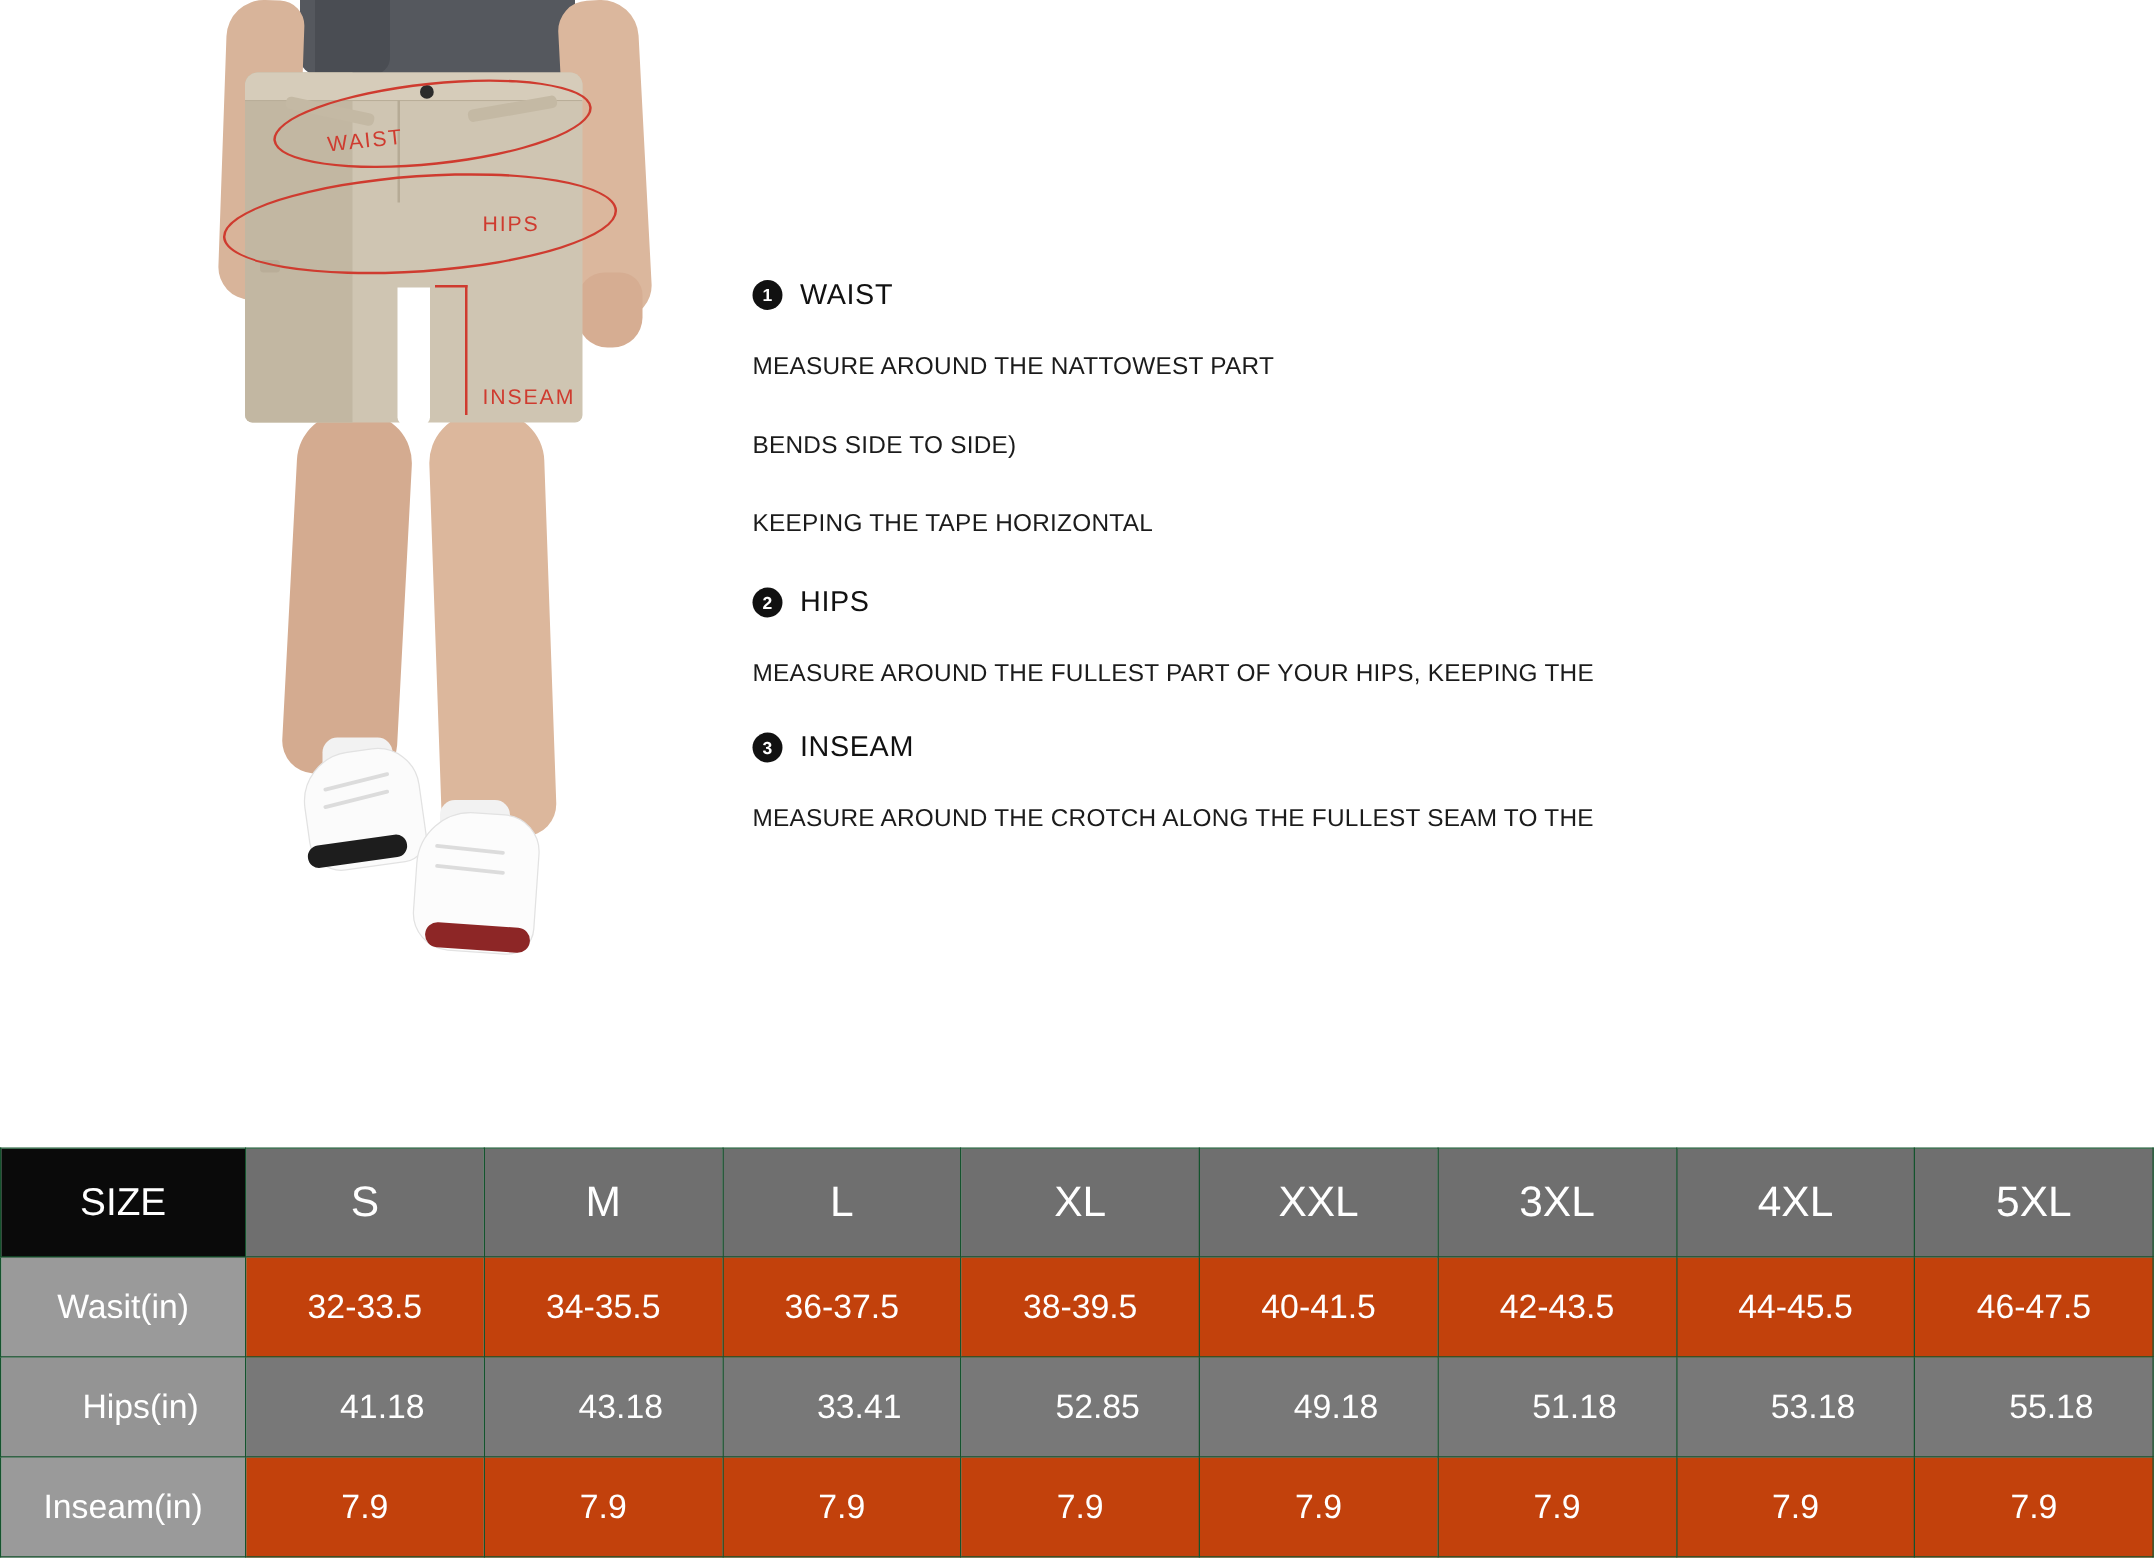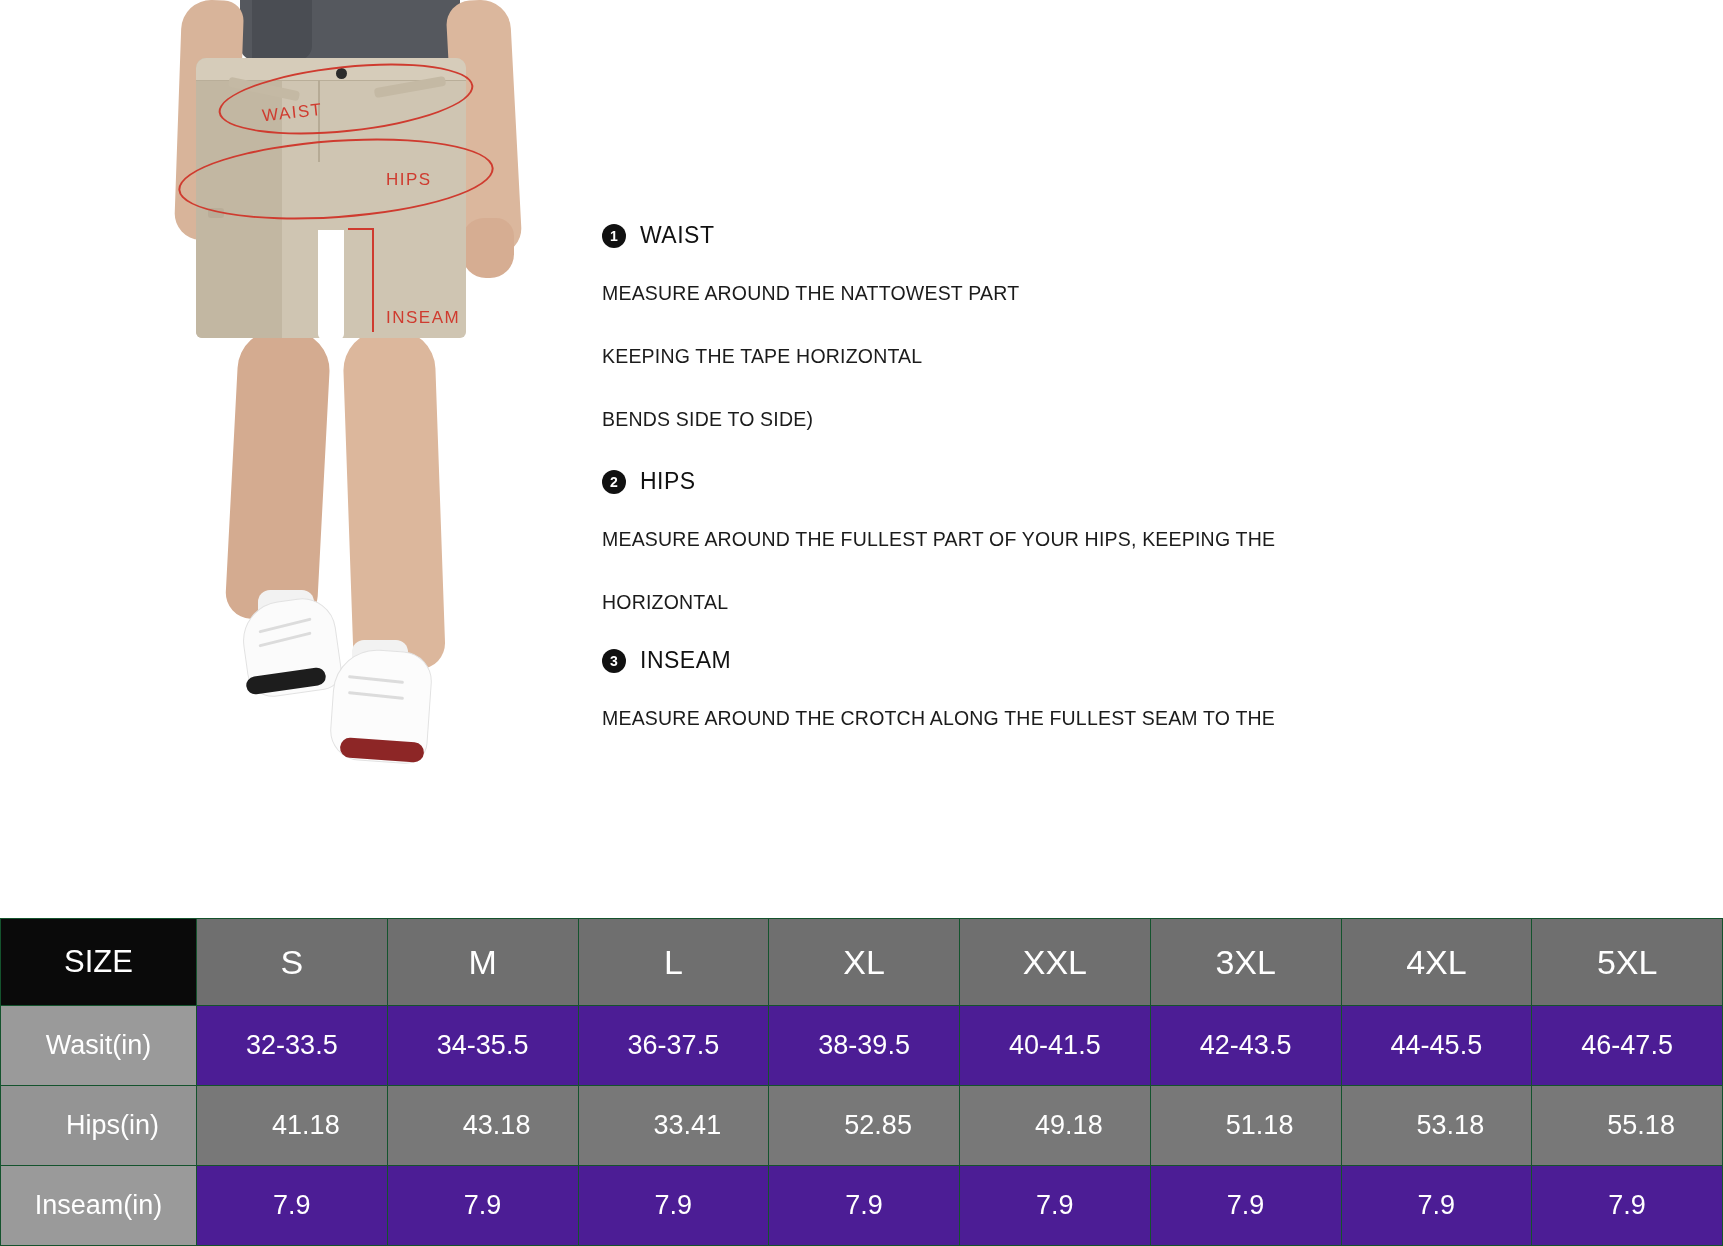--- a/index.html
+++ b/index.html
@@ -353,21 +353,21 @@
     font-size: 34px;
     font-weight: bold;
   }
   .hdr-row th.corner {
     background: #0a0a0a;
     font-size: 31px;
     font-weight: bold;
   }
   .body-row td {
     height: 77px;
-    background: #4c1d95;
+    background: #c2410c;
     font-size: 27px;
   }
   .body-row td.rowlabel {
     background: #9a9a9a;
     font-size: 27px;
   }
   .body-row.alt td { background: #787878; padding-left: 29px; }
   .body-row.alt td.rowlabel { background: #949494; }
   col.first-col { width: 196px; }
 </style>
@@ -416,31 +416,30 @@
 </div>
 
 <div id="instructions">
 
   <div class="instr-block" id="block-1">
     <div class="instr-head">
       <span class="num-badge">1</span>
       <span class="instr-title">WAIST</span>
     </div>
     <div class="instr-line">MEASURE AROUND THE NATTOWEST PART</div>
+    <div class="instr-line">BENDS SIDE TO SIDE)</div>
     <div class="instr-line">KEEPING THE TAPE HORIZONTAL</div>
-    <div class="instr-line">BENDS SIDE TO SIDE)</div>
   </div>
 
   <div class="instr-block" id="block-2">
     <div class="instr-head">
       <span class="num-badge">2</span>
       <span class="instr-title">HIPS</span>
     </div>
     <div class="instr-line">MEASURE AROUND THE FULLEST PART OF YOUR HIPS, KEEPING THE</div>
-    <div class="instr-line">HORIZONTAL</div>
   </div>
 
   <div class="instr-block" id="block-3">
     <div class="instr-head">
       <span class="num-badge">3</span>
       <span class="instr-title">INSEAM</span>
     </div>
     <div class="instr-line">MEASURE AROUND THE CROTCH ALONG THE FULLEST SEAM TO THE</div>
   </div>
 

